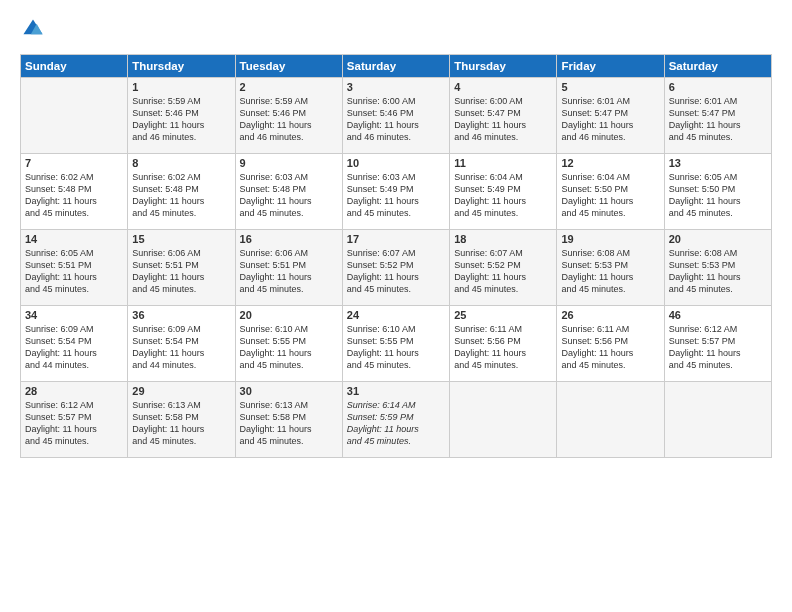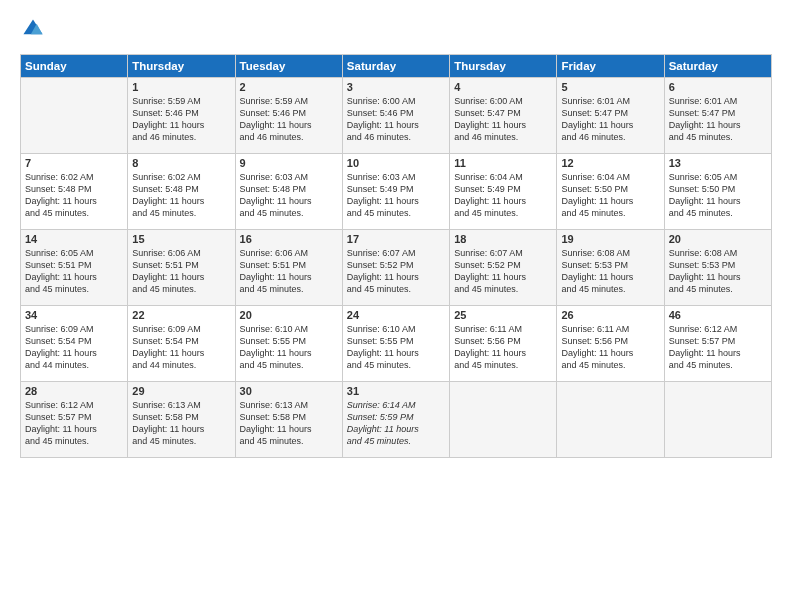--- a/index.html
+++ b/index.html
@@ -283,21 +283,21 @@
         </tr>
         <tr>
           <td>
             <span class="day-number">34</span>
             <div class="cell-info" style="white-space: pre-line;">Sunrise: 6:09 AM
 Sunset: 5:54 PM
 Daylight: 11 hours
 and 44 minutes.</div>
           </td>
           <td>
-            <span class="day-number">22</span>
+            <span class="day-number">36</span>
             <div class="cell-info" style="white-space: pre-line;">Sunrise: 6:09 AM
 Sunset: 5:54 PM
 Daylight: 11 hours
 and 44 minutes.</div>
           </td>
           <td>
             <span class="day-number">20</span>
             <div class="cell-info" style="white-space: pre-line;">Sunrise: 6:10 AM
 Sunset: 5:55 PM
 Daylight: 11 hours

